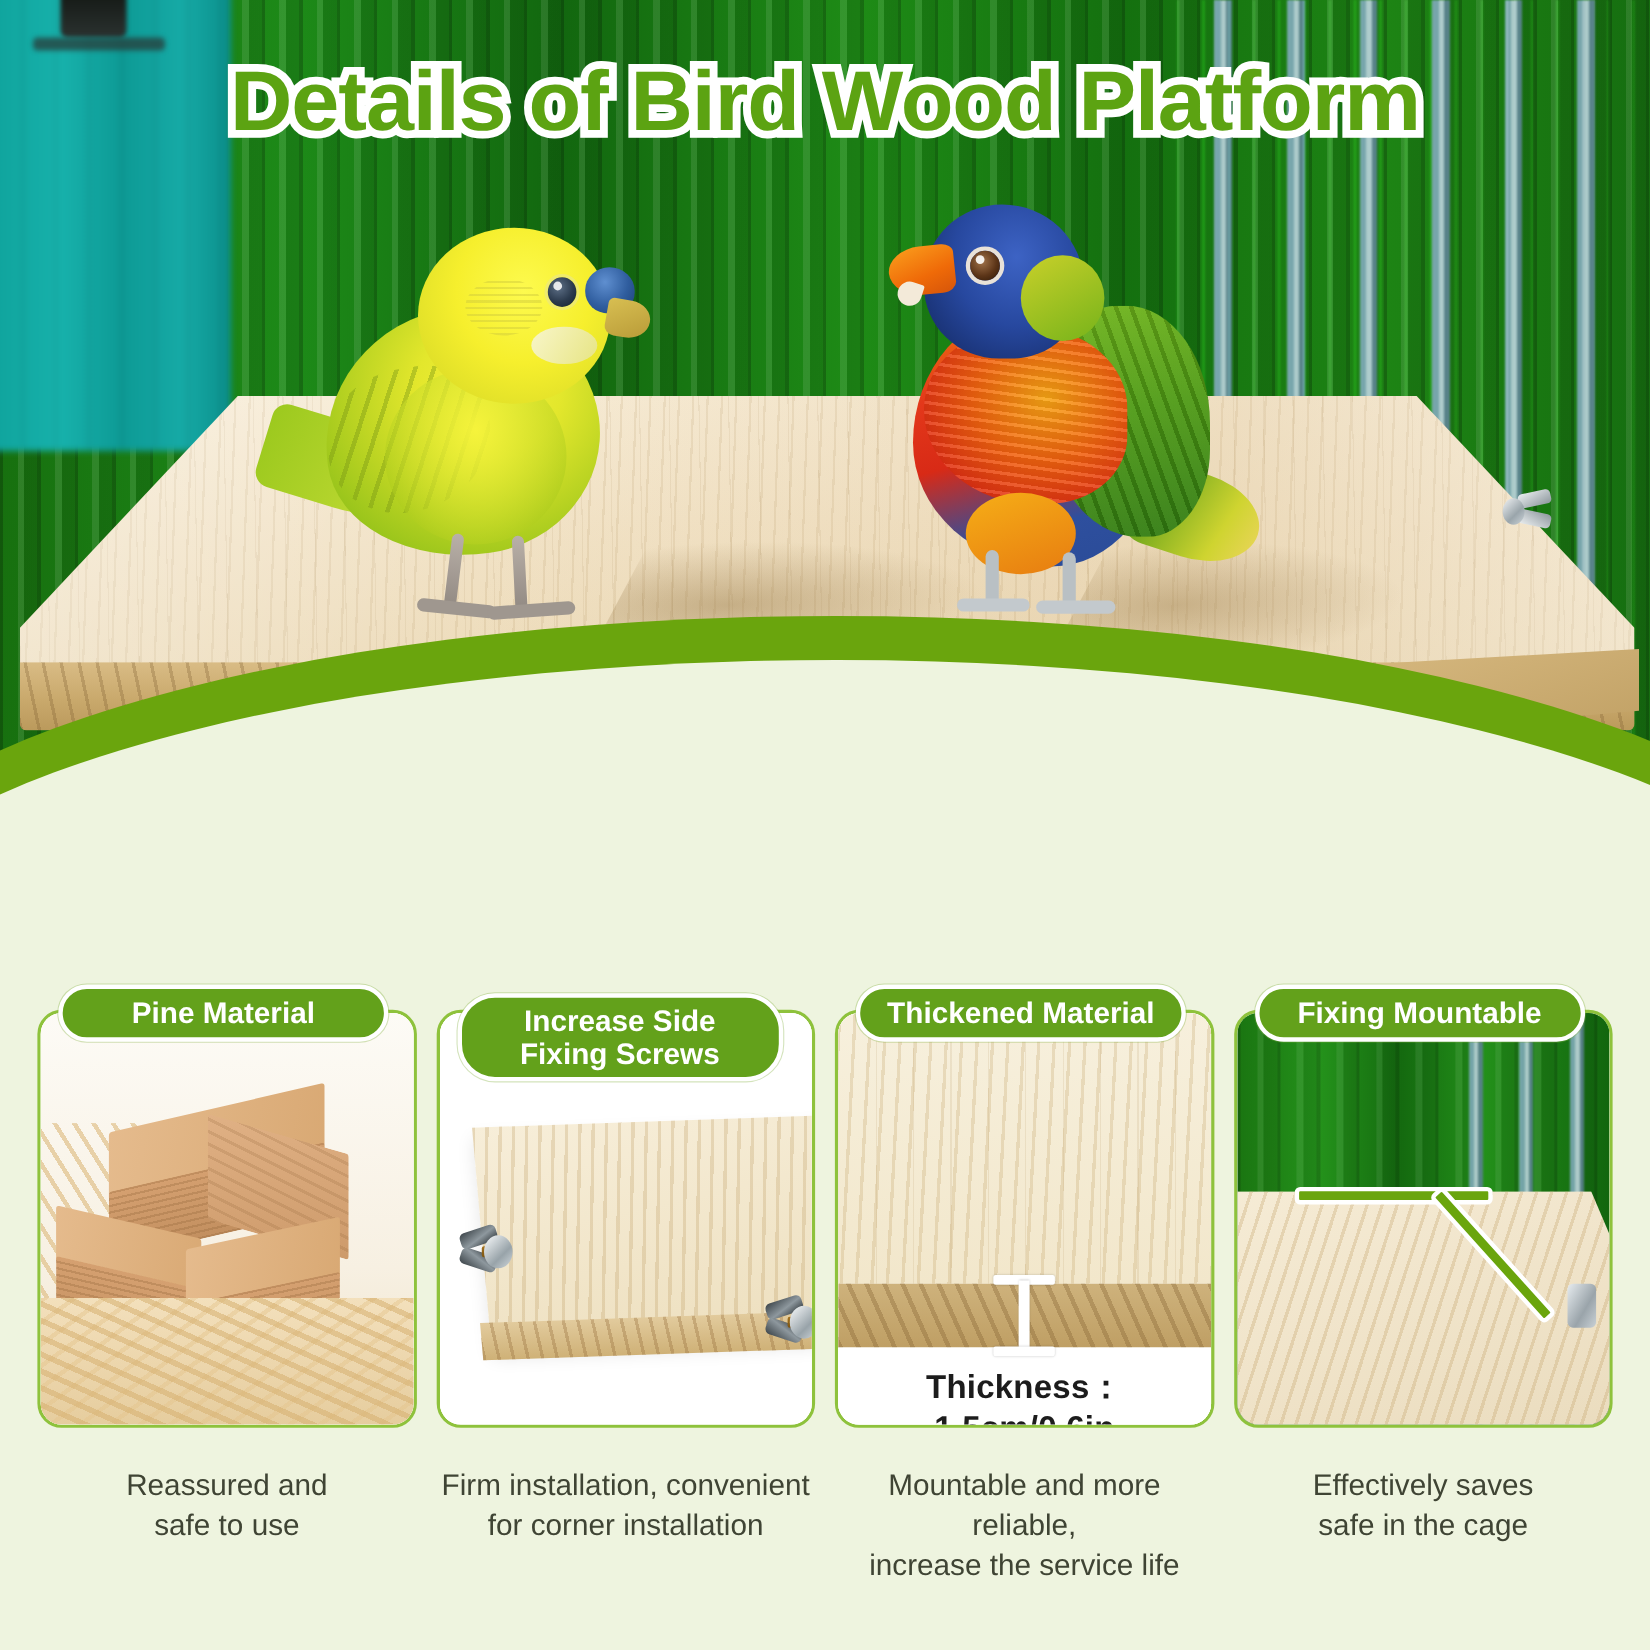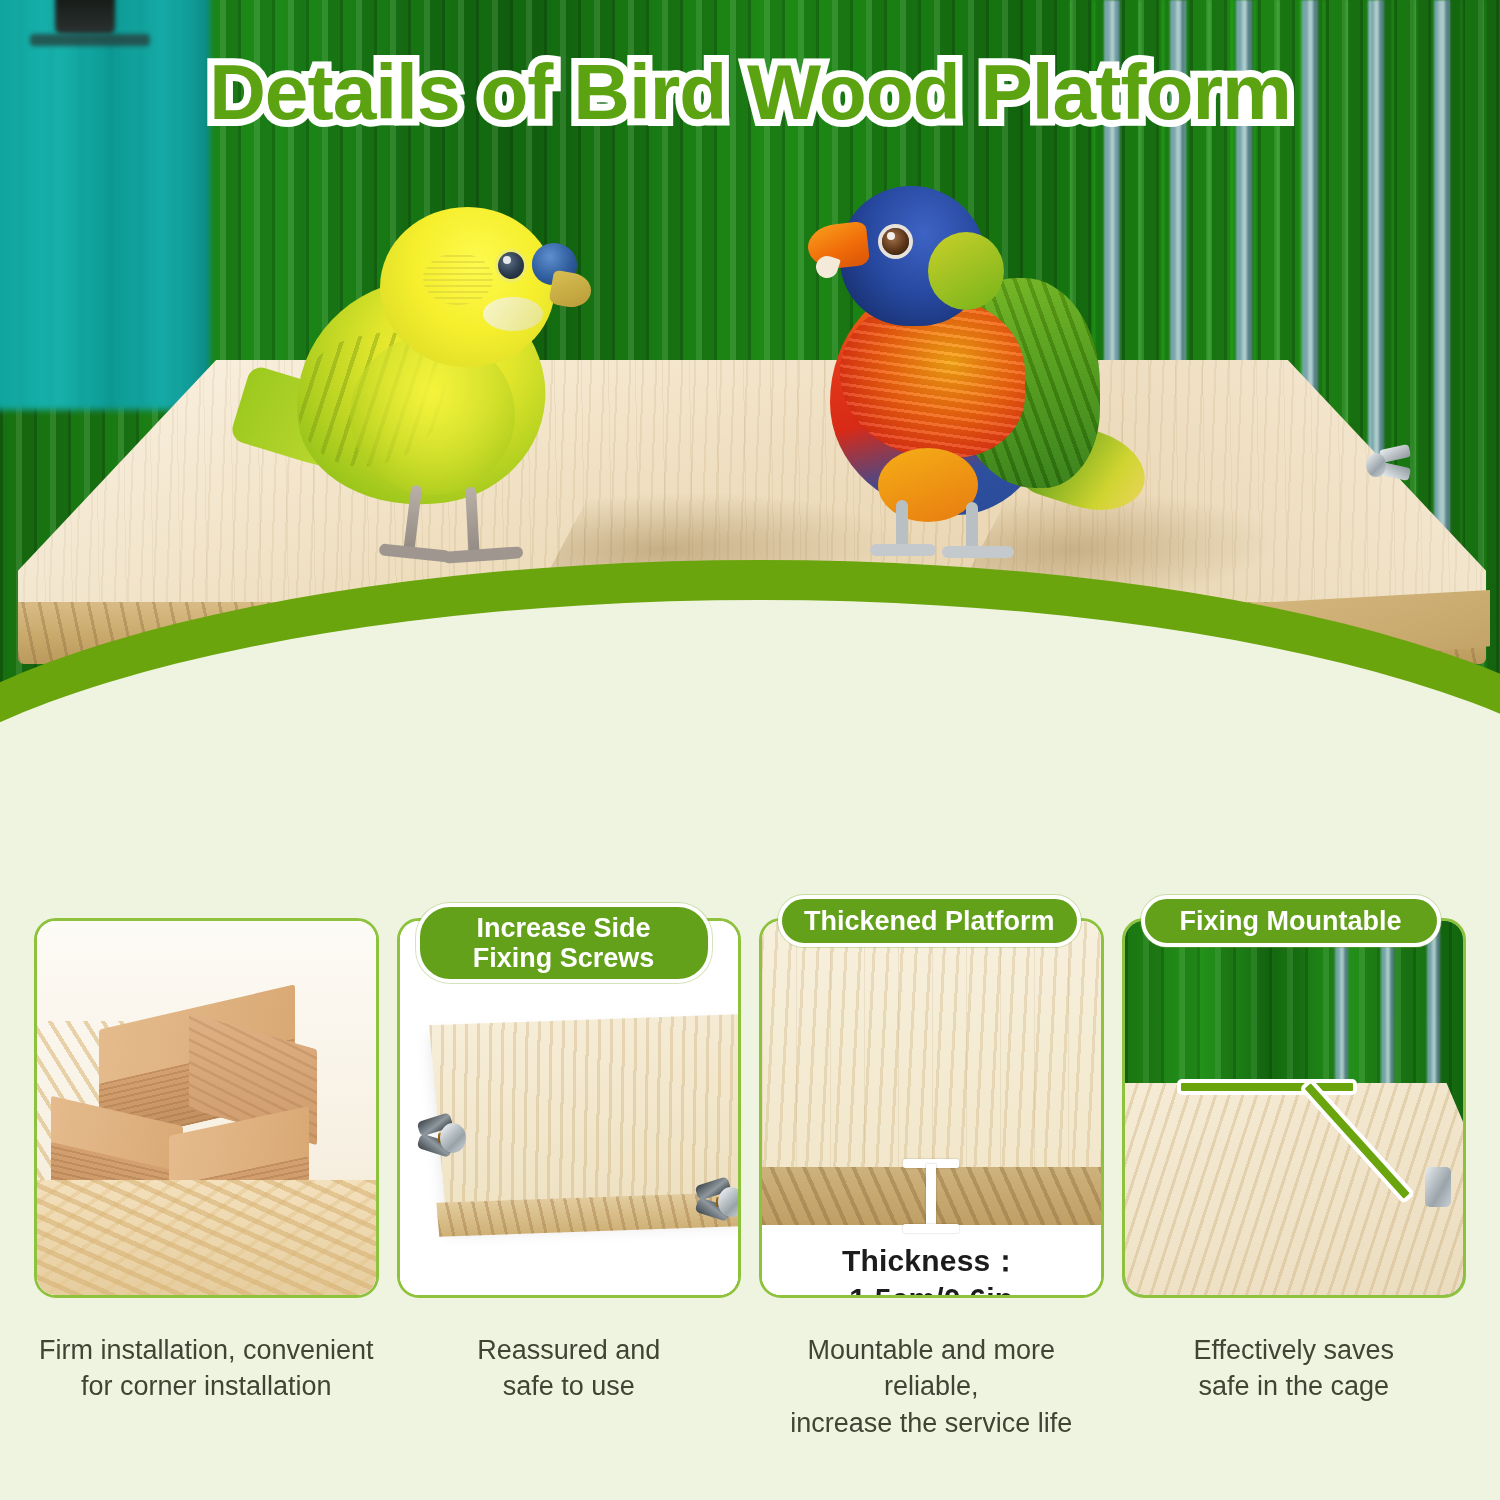--- a/index.html
+++ b/index.html
@@ -358,20 +358,21 @@
             <div class="blk blk-top" style="left:62px;top:86px;width:196px;height:62px;transform:skewY(-13deg);"></div>
             <div class="blk blk-side" style="left:62px;top:140px;width:196px;height:62px;transform:skewY(-13deg);"></div>
             <div class="blk blk-face" style="left:152px;top:110px;width:128px;height:96px;transform:skewY(16deg);"></div>
             <div class="blk blk-top" style="left:14px;top:190px;width:132px;height:52px;transform:skewY(13deg);"></div>
             <div class="blk blk-side" style="left:14px;top:236px;width:132px;height:78px;transform:skewY(13deg);"></div>
             <div class="blk blk-top" style="left:132px;top:200px;width:140px;height:56px;transform:skewY(-12deg);"></div>
             <div class="blk blk-side" style="left:132px;top:250px;width:140px;height:74px;transform:skewY(-12deg);"></div>
             <div class="shav"></div>
           </div>
         </div>
+        <div class="badge">Pine Material</div>
       </div>
 
       <div class="card">
         <div class="card-inner">
           <div class="art2">
             <div class="a2-board"></div>
             <div class="a2-edge"></div>
             <div class="a2-nut1">
               <div class="nut-w1"></div>
                 <div class="nut-w2"></div>
@@ -397,21 +398,21 @@
             <div class="a3-edge"></div>
             <div class="a3-strip"></div>
             <div class="ibeam">
               <div class="bar bt"></div>
                 <div class="stem"></div>
                 <div class="bar bb"></div>
             </div>
             <div class="thick-line">Thickness： 1.5cm/0.6in</div>
           </div>
         </div>
-        <div class="badge">Thickened Platform</div>
+        <div class="badge">Thickened Material</div>
       </div>
 
       <div class="card">
         <div class="card-inner">
           <div class="art4">
             <div class="a4-bars"></div>
             <div class="a4-wires"></div>
             <div class="a4-board"></div>
             <div class="a4-screw"></div>
             <div class="a4-arrow">
@@ -419,24 +420,24 @@
               <div class="arrow-seg arrow-d"></div>
             </div>
           </div>
         </div>
         <div class="badge">Fixing Mountable</div>
       </div>
 
     </div>
 
     <div class="captions">
+      <div class="caption">Reassured and
+safe to use</div>
       <div class="caption">Firm installation, convenient
 for corner installation</div>
-      <div class="caption">Reassured and
-safe to use</div>
       <div class="caption">Mountable and more reliable,
 increase the service life</div>
       <div class="caption">Effectively saves
 safe in the cage</div>
     </div>
 
   </div>
 </div>
 
 </body></html>

